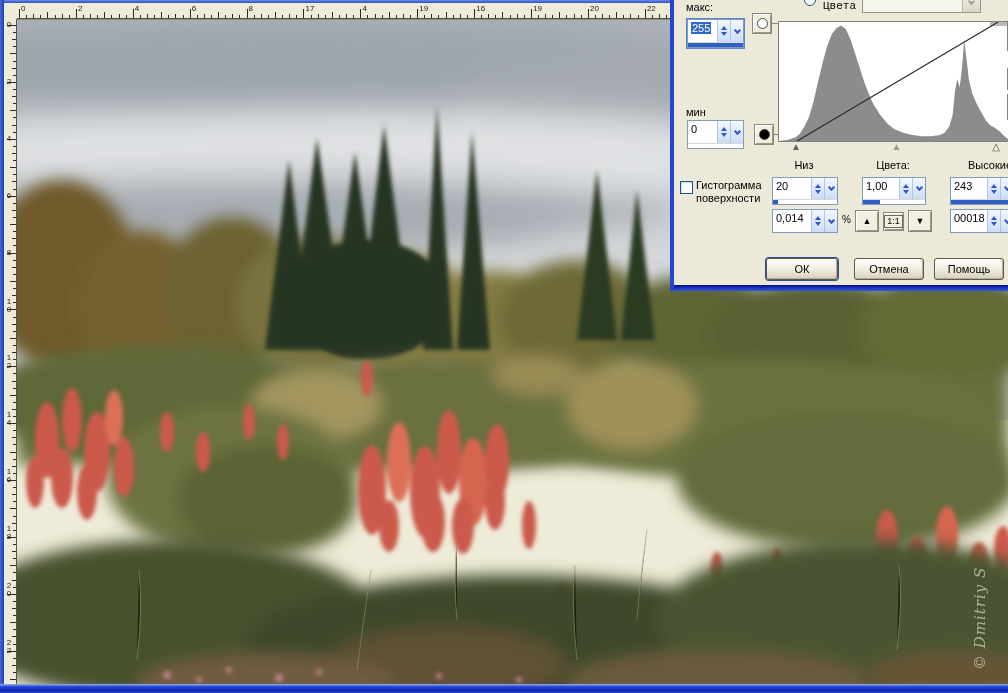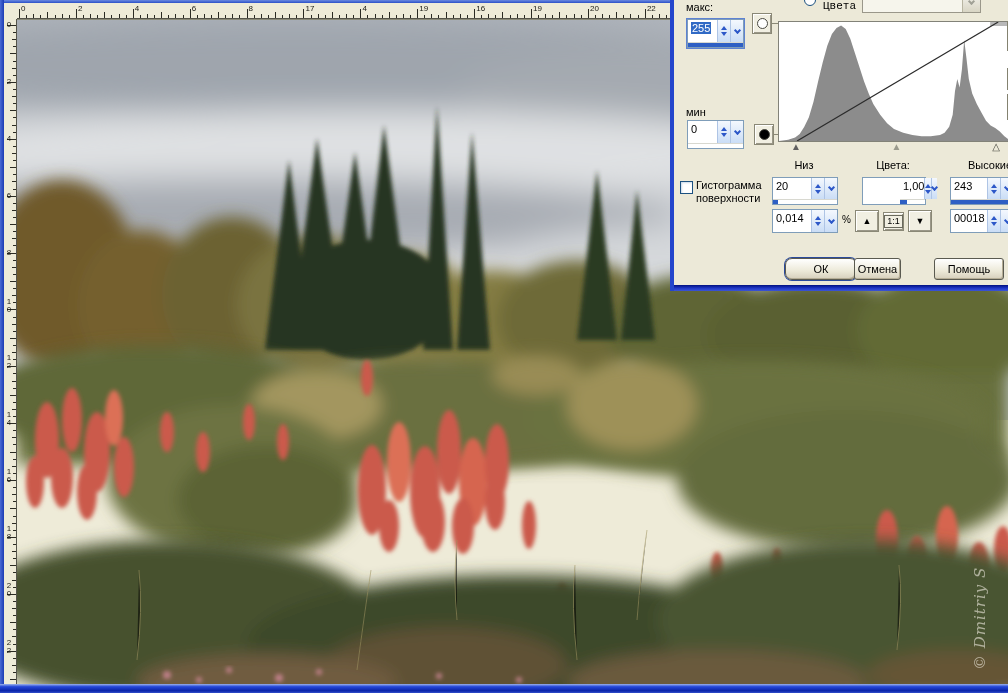--- a/index.html
+++ b/index.html
@@ -561,21 +561,21 @@
             <i class="tri-dn"></i>
           </span>
         <span class="spin-btncol">
           <i class="chev"></i>
           </span>
       </div>
       <div class="spin-gauge">
           <div class="spin-fill" style="width: 8%;"></div>
         </div>
     </div>
-    <div class="spin" style="left:188px; top:177px; width:64px; height:28px;padding-left:37px;">
+    <div class="spin" style="left:188px; top:177px; width:64px; height:28px;">
       <div class="spin-row">
         <span class="spin-text">1,00</span>
         <span class="spin-btncol">
           <i class="tri-up"></i>
             <i class="tri-dn"></i>
           </span>
         <span class="spin-btncol">
           <i class="chev"></i>
           </span>
       </div>
@@ -627,19 +627,19 @@
         <span class="spin-btncol">
           <i class="tri-up"></i>
             <i class="tri-dn"></i>
           </span>
         <span class="spin-btncol">
           <i class="chev"></i>
           </span>
       </div>
     </div>
 
-    <div class="cmd default" style="left:111px; top:258px; width:72px;border-radius:7px;">ОК</div>
-    <div class="cmd" style="left:180px; top:258px; width:47px;">Отмена</div>
+    <div class="cmd default" style="left:92px; top:258px; width:72px;">ОК</div>
+    <div class="cmd" style="left:180px; top:258px; width:70px;">Отмена</div>
     <div class="cmd" style="left:260px; top:258px; width:70px;">Помощь</div>
 
     <div id="dialog-bottom" class="abs"></div>
   </div>
 </div>
 
 </body></html>

